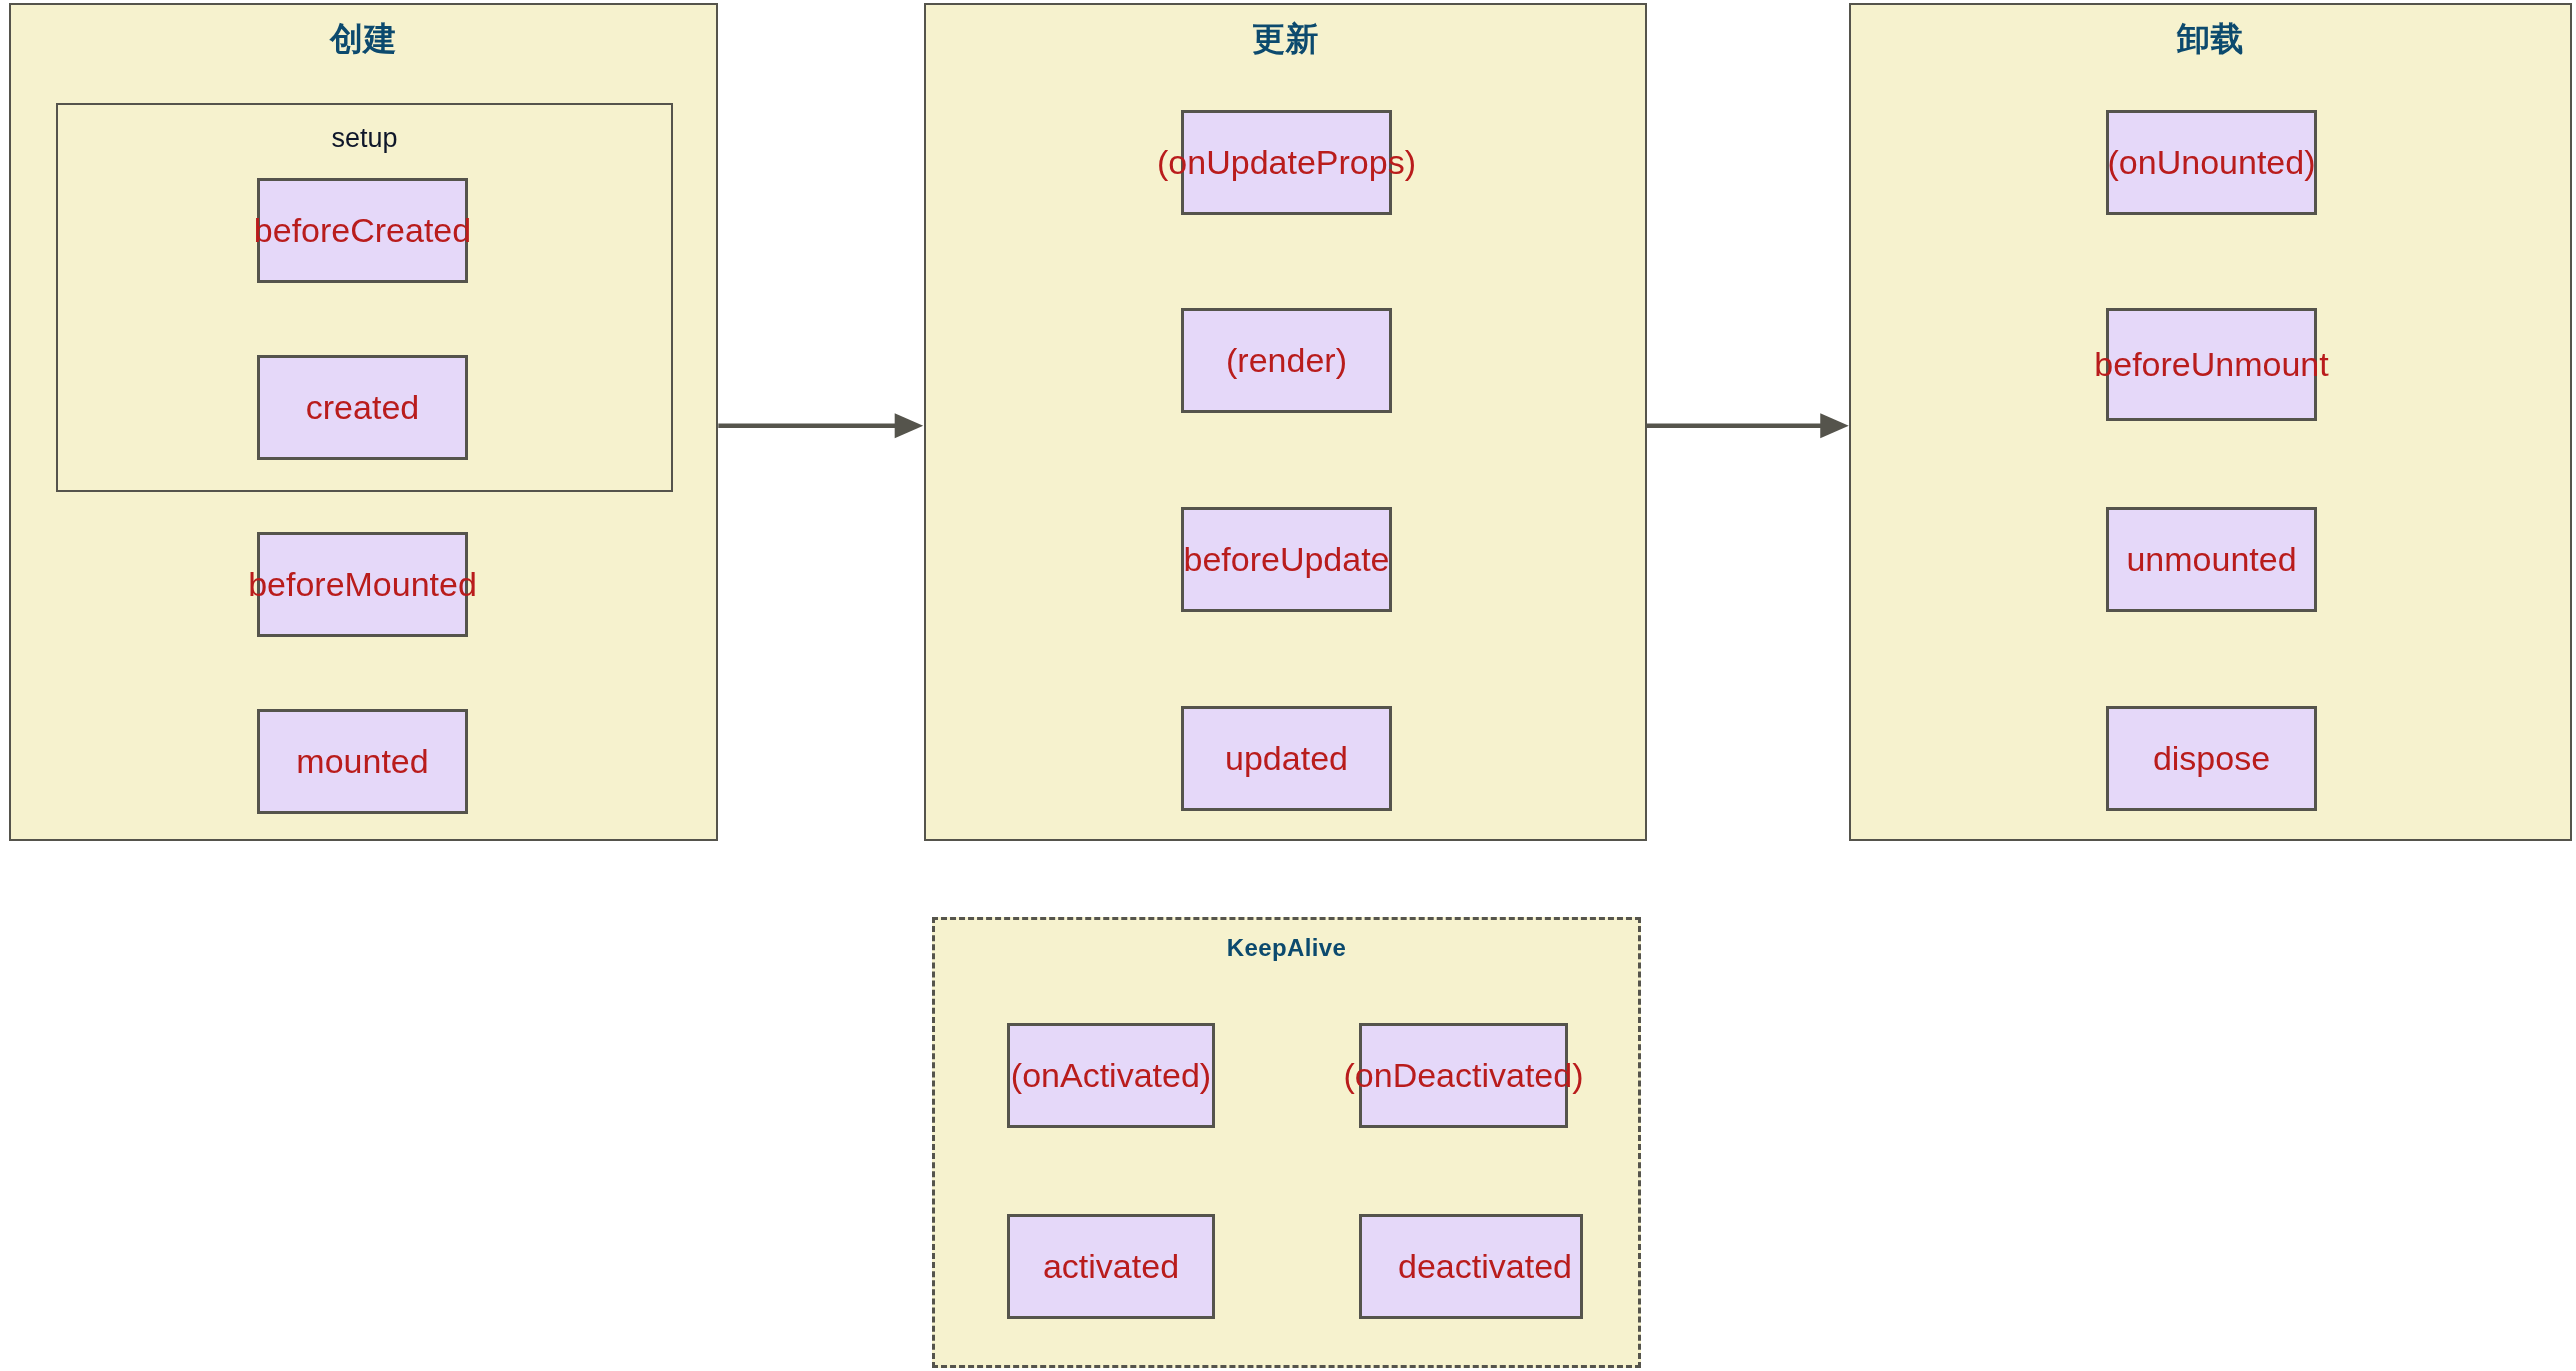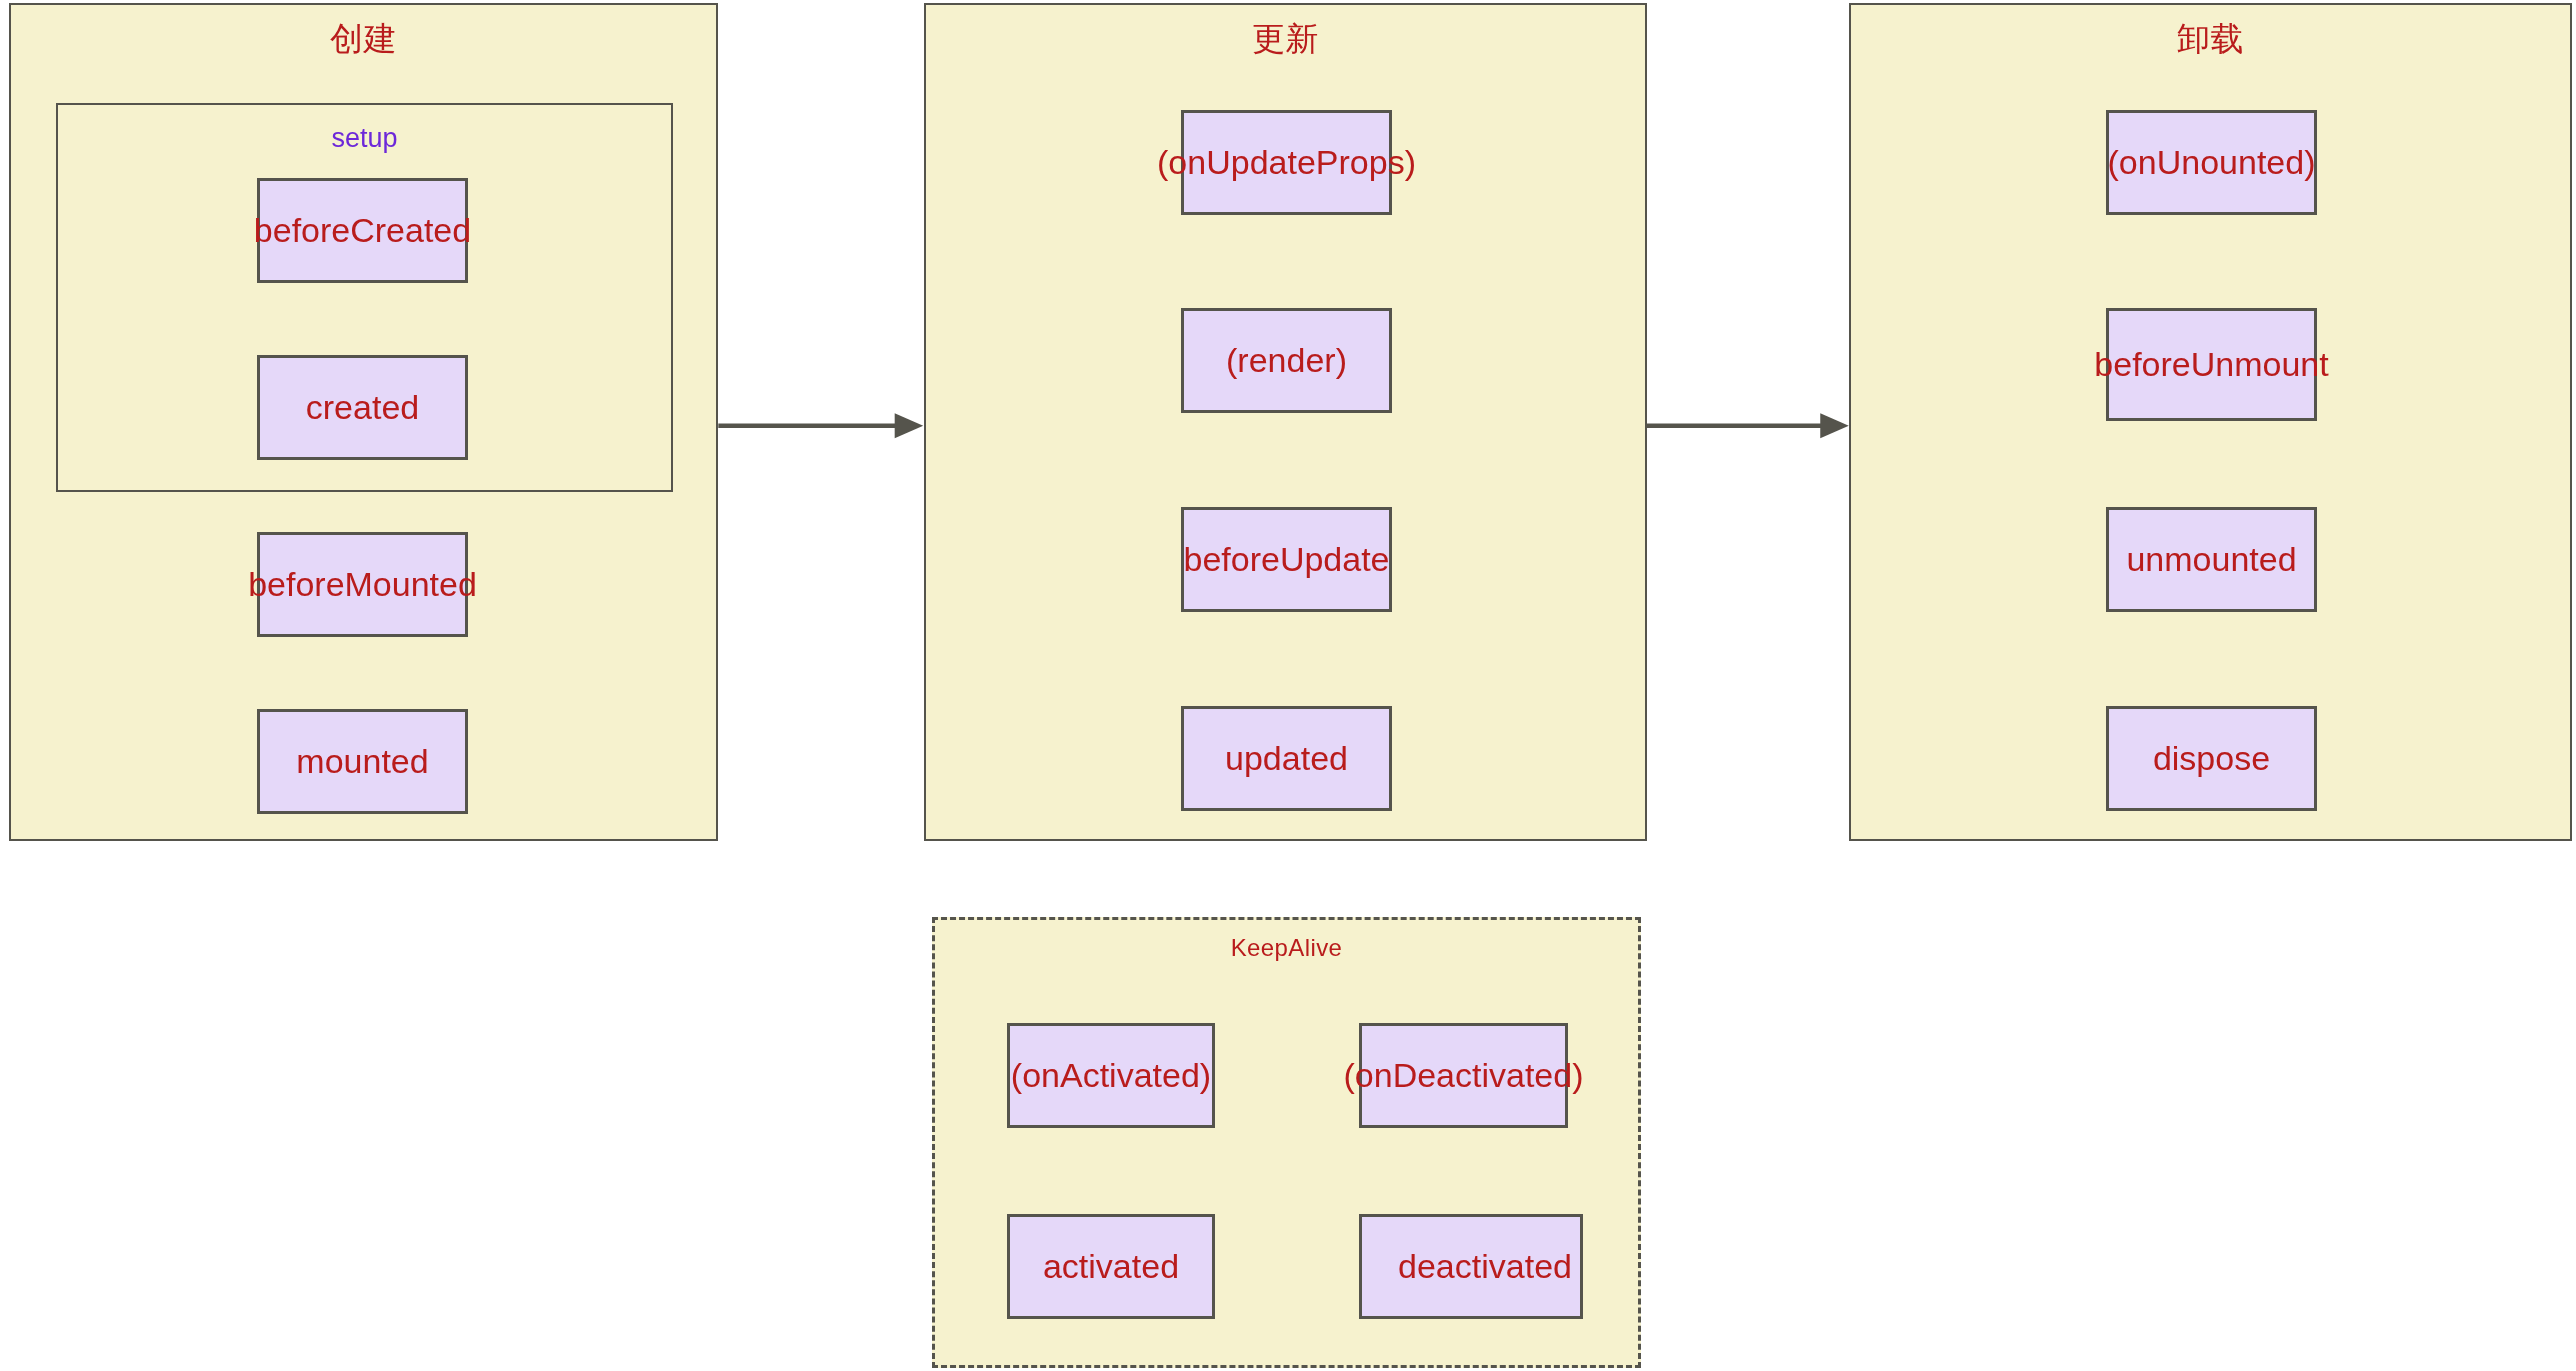--- a/index.html
+++ b/index.html
@@ -29,22 +29,22 @@
   }
   .cluster.dashed {
     border-style: dashed;
     border-width: 3.6px;
   }
   .cluster-title {
     position: absolute;
     left: 0;
     right: 0;
     text-align: center;
-    font-weight: normal;
-    color: #b91c1c;
+    font-weight: bold;
+    color: #0c4a6e;
     letter-spacing: 0.4px;
   }
   .cluster-title.cjk {
     font-size: 33px;
     top: 12.5px;
   }
   .cluster-title.latin {
     font-size: 24px;
     top: 14.3px;
   }
@@ -56,21 +56,21 @@
     border: 2.7px solid #55544c;
     box-sizing: border-box;
   }
   .subgraph-title {
     position: absolute;
     left: 0;
     right: 0;
     text-align: center;
     font-size: 27px;
     font-weight: normal;
-    color: #6d28d9;
+    color: #0f172a;
     top: 18px;
   }
 
   
   .node {
     position: absolute;
     background: #e5d8f9;
     border: 3.6px solid #55544c;
     box-sizing: border-box;
     display: flex;

